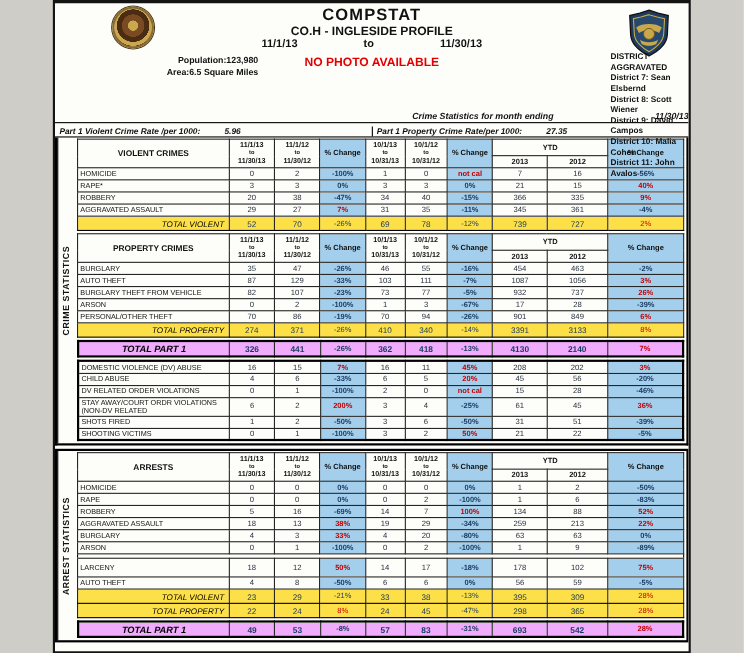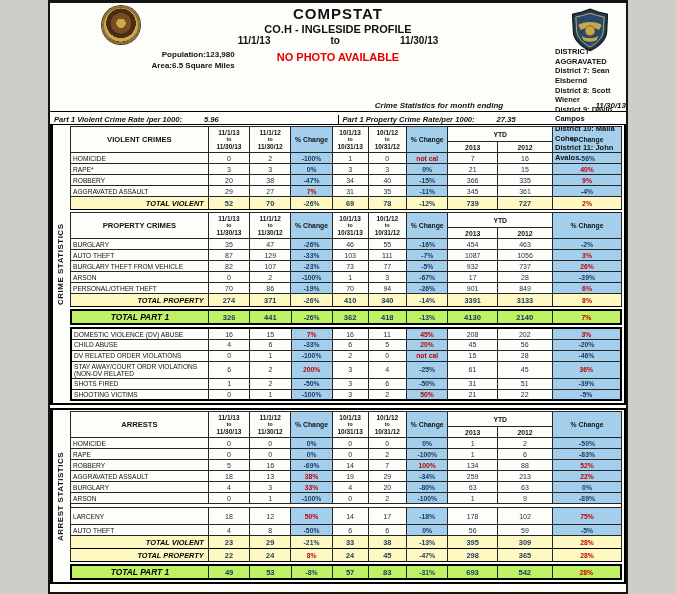--- a/index.html
+++ b/index.html
@@ -47,25 +47,25 @@
   th.pch{background:#a3cfed;font-size:6.8px;font-weight:bold;text-align:center;color:#111;}
   th.ytd{font-size:6.8px;font-weight:bold;text-align:center;height:11px;}
   th.yr{font-size:6.8px;font-weight:bold;text-align:center;height:11px;}
   tr.hr1 th{height:15px;}
   td.rlabel{font-size:6.6px;text-align:left;height:11px;white-space:nowrap;}
   td.rlabel.wrap{white-space:normal;line-height:1.1;}
   td.num{font-size:7px;text-align:center;color:#28303e;}
   td.pct{background:#a3cfed;font-size:6.8px;font-weight:bold;text-align:center;}
   td.pct.neg{color:#17375e;}
   td.pct.pos{color:#c00000;}
-  tr.total td{background:#fef9c3;font-weight:bold;height:13px;}
+  tr.total td{background:#fde047;font-weight:normal;height:13px;}
   tr.total td.rlabel{font-size:7.4px;font-style:italic;text-align:right;padding-right:4px;color:#000;}
   tr.total td.num{color:#17375e;font-size:7.4px;}
   tr.total td{border-top:1.5px solid #000;border-bottom:1.5px solid #000;}
-  table.grand td{background:#bef264;font-weight:bold;height:14px;}
+  table.grand td{background:#f0abfc;font-weight:bold;height:14px;}
   table.grand td.rlabel{font-size:8.4px;font-style:italic;text-align:center;color:#000;}
   table.grand td.num{color:#17375e;font-size:7.6px;}
   table.dv{border-width:2px;}
   tr.tall td{height:17px;}
   tr.spacer td{height:4px;border-left:none;border-right:none;}
 </style>
 </head>
 <body>
 
 <div class="page">

